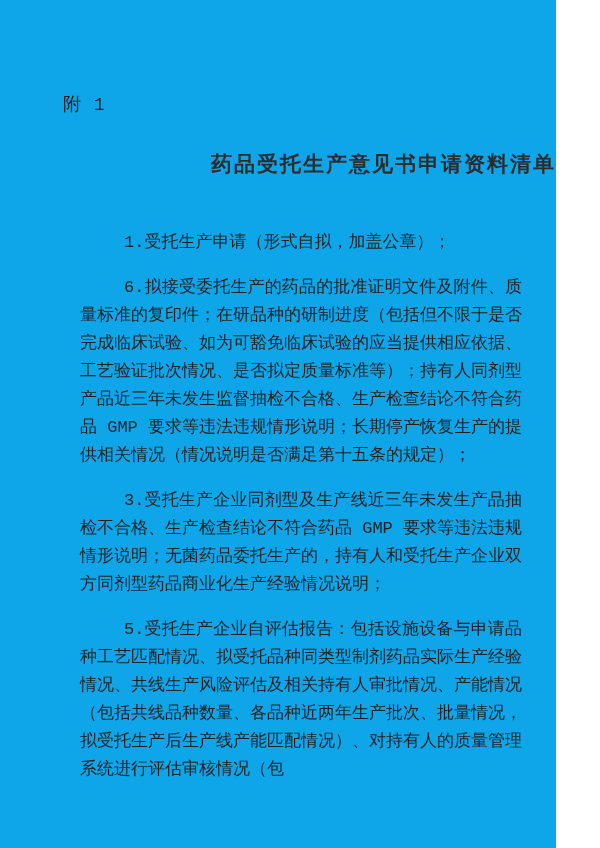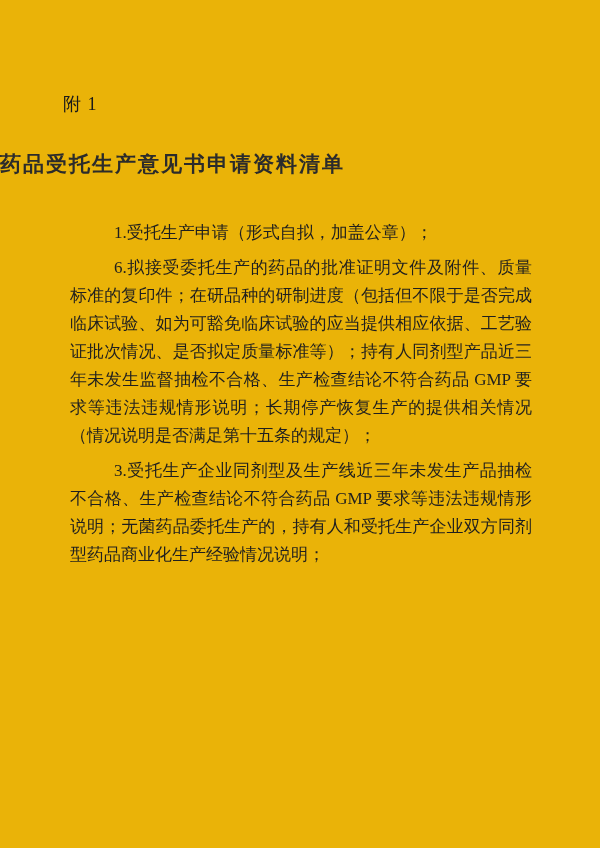--- a/index.html
+++ b/index.html
@@ -2,69 +2,70 @@
 <html><head>
 <meta charset="utf-8">
 <style>
   html, body {
     margin: 0;
     padding: 0;
     background: #ffffff;
   }
   .page {
     position: relative;
-    width: 600px;
+    width: 556px;
     height: 848px;
-    background: #eab308;
+    background: #0ea5e9;
     overflow: hidden;
-    font-family: Liberation Serif, serif;
+    font-family: Liberation Mono, monospace;
     color: #1a1a1a;
   }
   .attachment-label {
     position: absolute;
     left: 63px;
     top: 92px;
     font-size: 18px;
     letter-spacing: 1px;
     color: #1a1a1a;
     white-space: pre;
   }
   .doc-title {
     position: absolute;
     left: 0;
     right: 0;
     top: 150px;
     margin: 0;
-    text-align: left;
+    text-align: right;
     font-size: 21px;
     font-weight: 700;
     letter-spacing: 2px;
     color: #2b2b2b;
   }
   .doc-body {
     position: absolute;
     left: 63px;
     top: 212px;
     width: 476px;
   }
   .doc-body p {
-    margin: 7px;
+    margin: 17px;
     font-size: 17px;
     line-height: 28px;
     text-align: justify;
     text-justify: inter-character;
     text-indent: 44px;
     word-break: break-all;
     color: #1f1f1f;
   }
 </style>
 </head>
 <body>
 
 <div class="page">
   <div class="attachment-label">附 1</div>
   <h1 class="doc-title">药品受托生产意见书申请资料清单</h1>
   <div class="doc-body">
       <p>1.受托生产申请（形式自拟，加盖公章）；</p>
       <p>6.拟接受委托生产的药品的批准证明文件及附件、质量标准的复印件；在研品种的研制进度（包括但不限于是否完成临床试验、如为可豁免临床试验的应当提供相应依据、工艺验证批次情况、是否拟定质量标准等）；持有人同剂型产品近三年未发生监督抽检不合格、生产检查结论不符合药品 GMP 要求等违法违规情形说明；长期停产恢复生产的提供相关情况（情况说明是否满足第十五条的规定）；</p>
       <p>3.受托生产企业同剂型及生产线近三年未发生产品抽检不合格、生产检查结论不符合药品 GMP 要求等违法违规情形说明；无菌药品委托生产的，持有人和受托生产企业双方同剂型药品商业化生产经验情况说明；</p>
+      <p>5.受托生产企业自评估报告：包括设施设备与申请品种工艺匹配情况、拟受托品种同类型制剂药品实际生产经验情况、共线生产风险评估及相关持有人审批情况、产能情况（包括共线品种数量、各品种近两年生产批次、批量情况，拟受托生产后生产线产能匹配情况）、对持有人的质量管理系统进行评估审核情况（包</p>
     </div>
 </div>
 
 </body></html>

